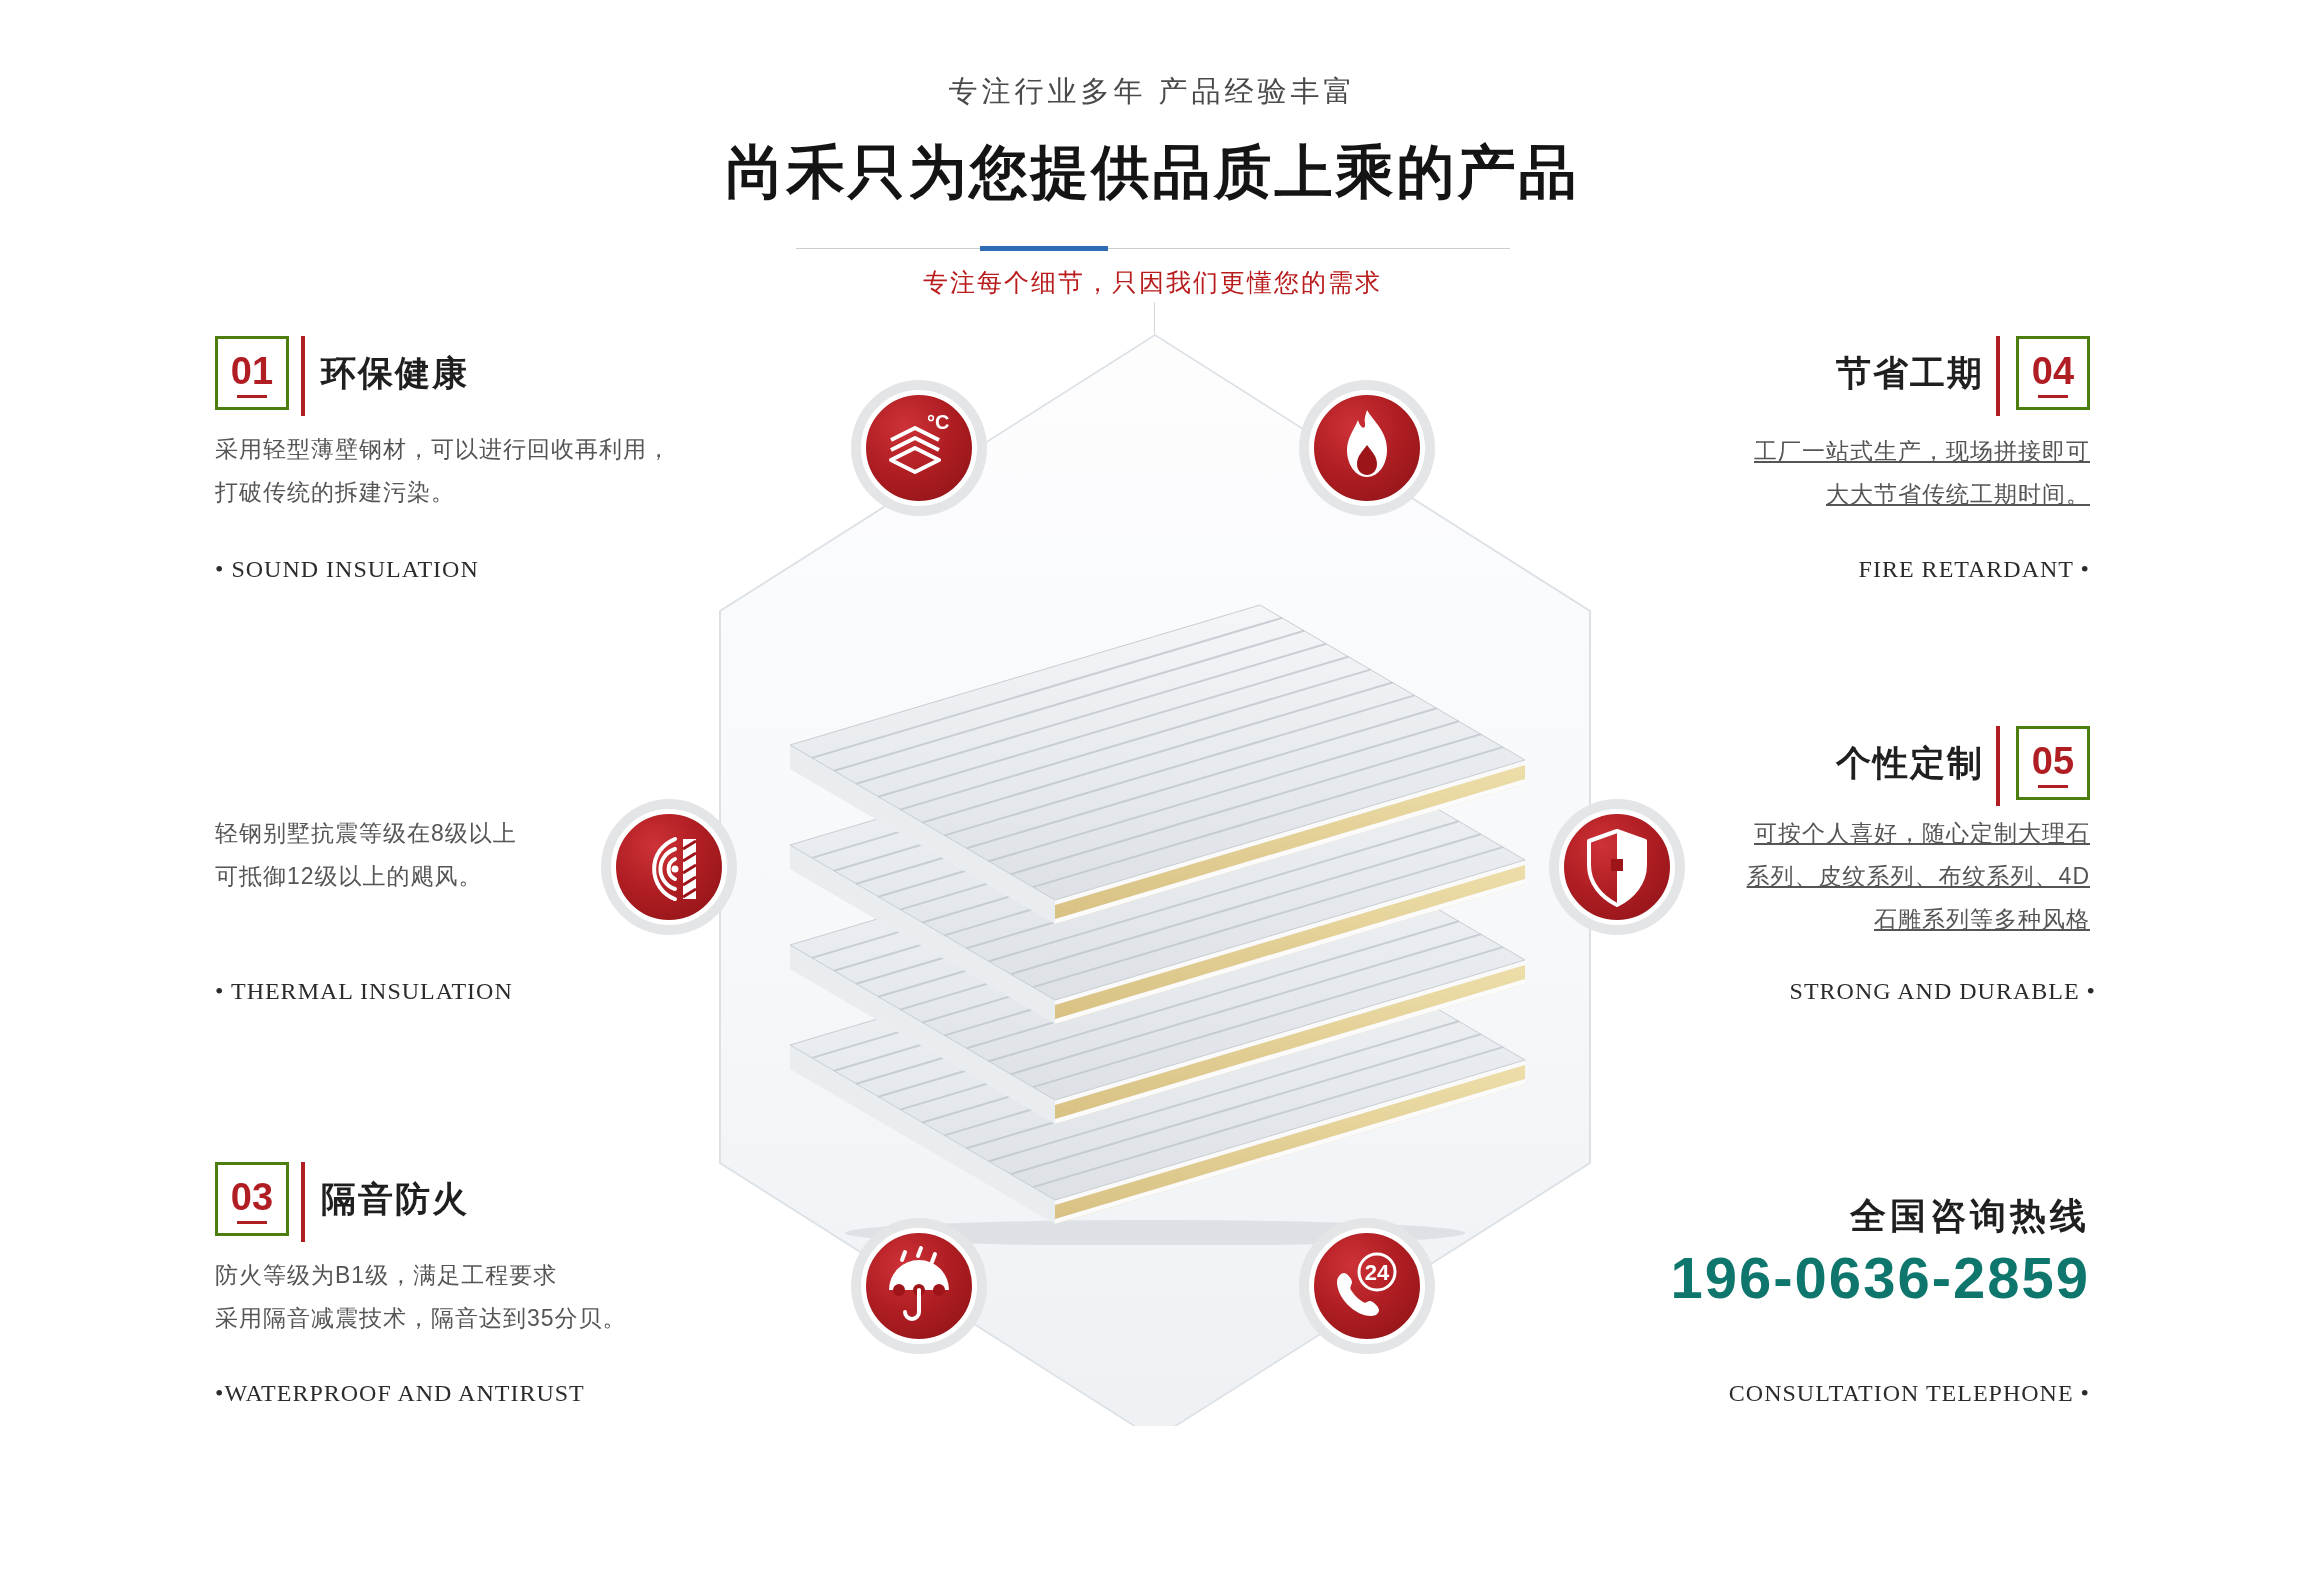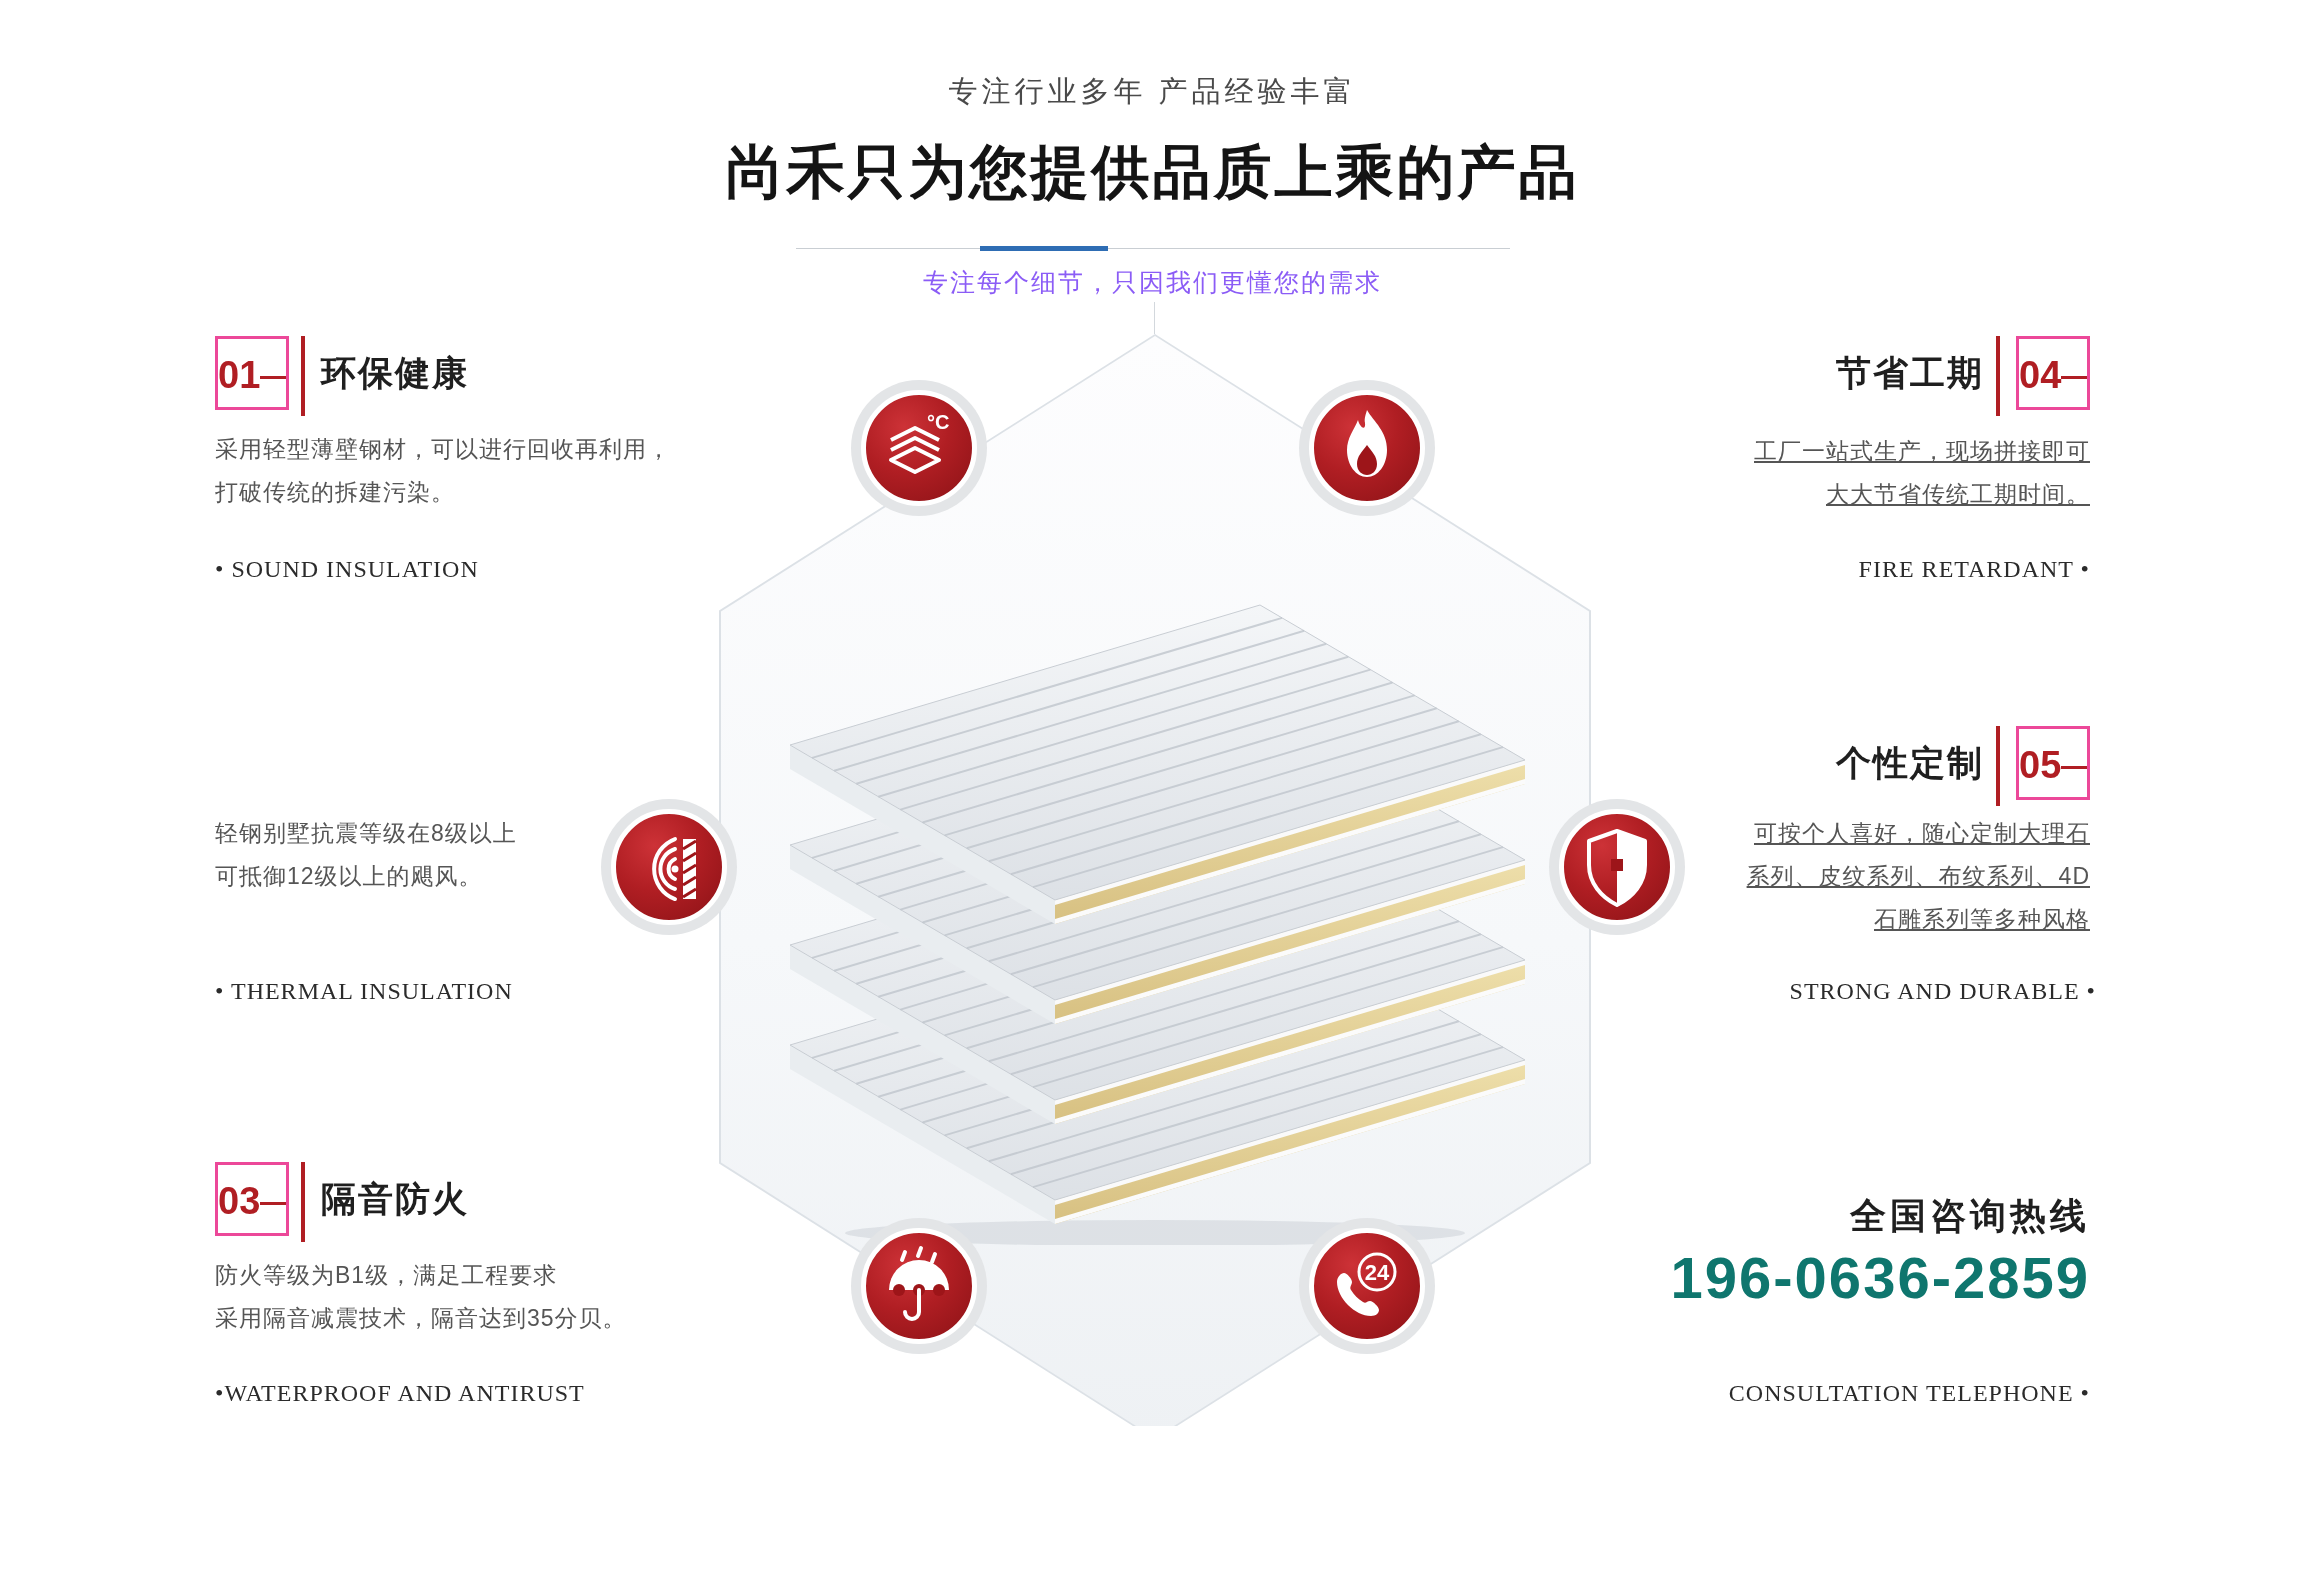--- a/index.html
+++ b/index.html
@@ -9,21 +9,21 @@
     background:#ffffff;
     font-family:"Liberation Sans","DejaVu Sans",sans-serif;
     color:#222;
   }
   .centered { position:absolute; left:0; right:0; text-align:center; }
   .tagline { top:72px; font-size:29px; color:#4a4a4a; letter-spacing:4px; }
   .main-title { top:134px; font-size:58px; font-weight:900; color:#141414; letter-spacing:3px; }
   .divider { position:absolute; left:50%; transform:translateX(-50%); top:246px; width:714px; height:5px; }
   .divider .base { position:absolute; left:0; right:0; top:2px; height:1px; background:#c9ced3; }
   .divider .blue { position:absolute; left:184px; top:0; width:128px; height:5px; background:#2e6db4; }
-  .subtitle { top:266px; font-size:25px; color:#8b5cf6; letter-spacing:2px; }
+  .subtitle { top:266px; font-size:25px; color:#b91c1c; letter-spacing:2px; }
   .connector { position:absolute; left:1154px; top:302px; width:1px; height:32px; background:#d3d8dd; }
 
   
   .hex-outer {
     position:absolute; left:719px; top:334px; width:872px; height:1106px;
     clip-path:polygon(50% 0,100% 25%,100% 75%,50% 100%,0 75%,0 25%);
     background:#dce1e6;
   }
   .hex-inner {
     position:absolute; left:721px; top:336px; width:868px; height:1102px;
@@ -37,22 +37,22 @@
   .icon .red {
     position:absolute; left:10px; top:10px; width:116px; height:116px; border-radius:50%;
     border:5px solid #ffffff;
     background:radial-gradient(circle at 36% 30%, #cd3237 0%, #b01e23 45%, #8b1216 100%);
   }
   .icon .red svg { position:absolute; left:3px; top:3px; width:100px; height:100px; }
 
   
   .feat-head { position:absolute; display:flex; align-items:flex-start; height:82px; }
   .numbox {
-    width:74px; height:74px; border:3px solid #ec4899; flex:0 0 74px;
-    display:flex; flex-direction:row; align-items:center; justify-content:center; padding-top:3px;
+    width:74px; height:74px; border:3px solid #4d7c0f; flex:0 0 74px;
+    display:flex; flex-direction:column; align-items:center; justify-content:center; padding-top:3px;
   }
   .numbox .num { font-size:38px; font-weight:700; color:#b01e23; line-height:1; }
   .numbox .numline { width:30px; height:3px; background:#b01e23; margin-top:5px; }
   .vline { width:4px; height:80px; background:#b01e23; margin:0 16px 0 12px; flex:0 0 4px; }
   .feat-title { font-size:35px; font-weight:700; color:#1f1f1f; line-height:74px; letter-spacing:2px; white-space:nowrap; }
   .desc { position:absolute; font-size:23px; color:#555; line-height:43px; letter-spacing:1px; white-space:nowrap; }
   .desc.right { text-align:right;text-decoration:underline; }
   .caption {
     position:absolute; font-family:"Liberation Serif","DejaVu Serif",serif;
     font-size:24px; color:#2b2b2b; letter-spacing:1px; white-space:nowrap;

